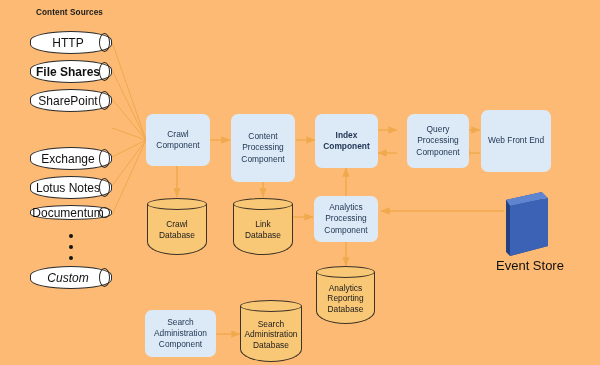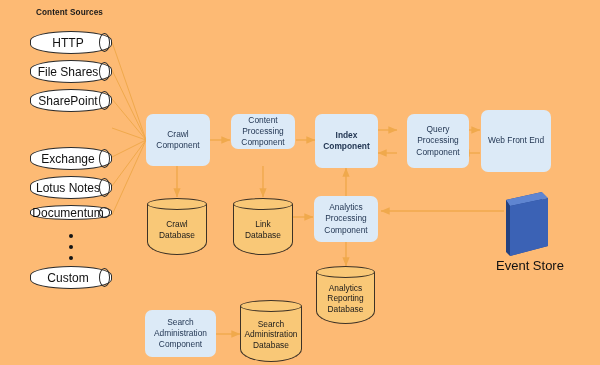--- a/index.html
+++ b/index.html
@@ -195,21 +195,21 @@
     <line x1="216" y1="334" x2="240" y2="334" stroke="#f0a94c" stroke-width="1.4" marker-end="url(#ah)" marker-start="url(#ah-start)"></line>
   </svg>
 
   <div class="section-title" style="left:36px; top:8px;">Content Sources</div>
 
   <div class="node source" style="left:30px; top:31px; width:82px; height:23px;">
     <span class="src-label">HTTP</span>
     <span class="src-cap"></span>
   </div>
 
-  <div class="node source" style="left:30px; top:60px; width:82px; height:23px;">
+  <div class="node source" style="left:30px; top:60px; width:82px; height:23px;font-weight:bold;">
     <span class="src-label">File Shares</span>
     <span class="src-cap"></span>
   </div>
 
   <div class="node source" style="left:30px; top:89px; width:82px; height:23px;">
     <span class="src-label">SharePoint</span>
     <span class="src-cap"></span>
   </div>
 
 
@@ -227,29 +227,29 @@
     <span class="src-label">Documentum</span>
     <span class="src-cap"></span>
   </div>
 
   <div class="dots" style="left:63px; top:234px; width:16px; height:26px;">
     <i></i>
       <i></i>
       <i></i>
   </div>
 
-  <div class="node source" style="left:30px; top:266px; width:82px; height:23px;">
+  <div class="node source" style="left:30px; top:266px; width:82px; height:23px;font-style:italic;">
     <span class="src-label">Custom</span>
     <span class="src-cap"></span>
   </div>
 
   <div class="node component" style="left:146px; top:114px; width:64px; height:52px; white-space:pre-line;">Crawl
 Component</div>
 
-  <div class="node component" style="left:231px; top:114px; width:64px; height:35px; white-space:pre-line;">Content
+  <div class="node component" style="left:231px; top:114px; width:64px; height:68px; white-space:pre-line;">Content
 Processing
 Component</div>
 
   <div class="node component" style="left:315px; top:114px; width:63px; height:54px; white-space:pre-line;font-weight:bold;">Index
 Component</div>
 
   <div class="node component" style="left:398px; top:114px; width:62px; height:54px; white-space:pre-line;margin-left:9px;">Query
 Processing
 Component</div>
 

